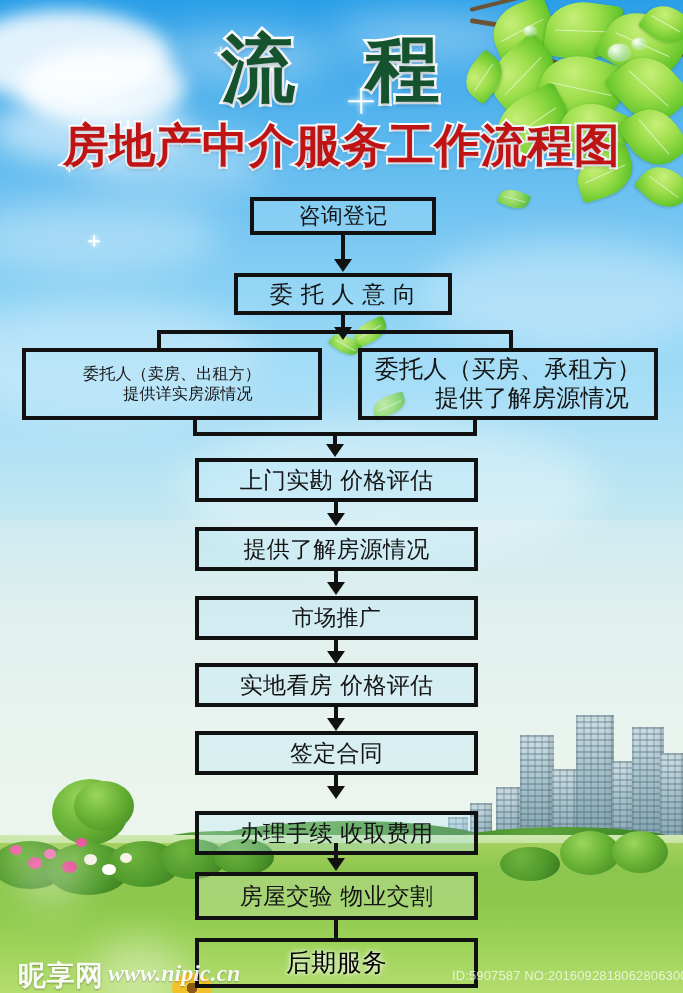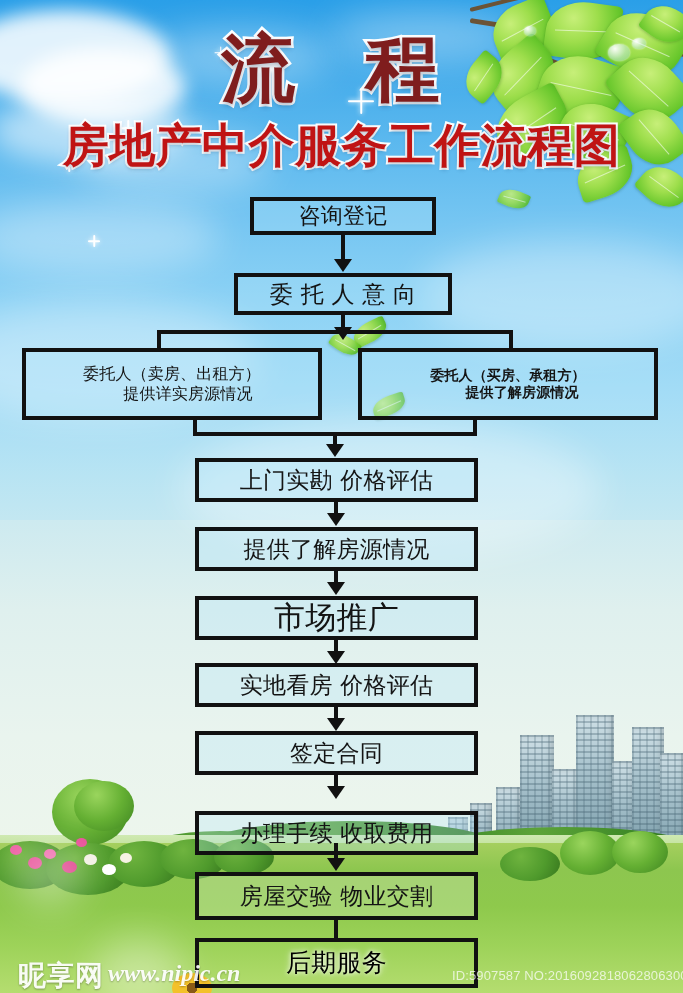--- a/index.html
+++ b/index.html
@@ -114,21 +114,21 @@
   }
   .house-roof{
     position:absolute;background:#b9483a;
   }
 
   
   .title-main{
     position:absolute;left:0;width:683px;text-align:center;
     font-family:"DejaVu Sans","Liberation Sans",sans-serif;
     font-weight:bold;
-    color:#7f1d1d;
+    color:#14532d;
     letter-spacing:.30em;
     -webkit-text-stroke:5px #ffffff;
     paint-order:stroke fill;
     text-shadow:0 3px 5px rgba(0,40,80,.30);
   }
   .title-sub{
     position:absolute;left:0;width:683px;text-align:center;
     font-family:"DejaVu Sans","Liberation Sans",sans-serif;
     font-weight:bold;
     color:#c01414;
@@ -344,21 +344,21 @@
     <div class="arrow" style="left:334px;top:327px;"></div>
     <div class="ln-h" style="left:157px;top:330px;width:356px;"></div>
     <div class="ln-v" style="left:157px;top:330px;height:22px;"></div>
     <div class="ln-v" style="left:509px;top:330px;height:22px;"></div>
 
     <div class="node" style="left:22px;top:348px;width:300px;height:72px;font-size:16px;flex-direction:column;">
       <span class="ln">委托人（卖房、出租方）</span>
       <span class="ln2">提供详实房源情况</span>
     </div>
 
-    <div class="node" style="left:358px;top:348px;width:300px;height:72px;font-size:14px;flex-direction:column;font-weight:bold;">
+    <div class="node" style="left:358px;top:348px;width:300px;height:72px;font-size:24px;flex-direction:column;">
       <span class="ln">委托人（买房、承租方）</span>
       <span class="ln2">提供了解房源情况</span>
     </div>
 
     <div class="ln-v" style="left:193px;top:420px;height:16px;"></div>
     <div class="ln-v" style="left:473px;top:420px;height:16px;"></div>
     <div class="ln-h" style="left:193px;top:432px;width:284px;"></div>
     <div class="ln-v" style="left:333px;top:432px;height:14px;"></div>
     <div class="arrow" style="left:326px;top:444px;"></div>
 
@@ -367,21 +367,21 @@
     </div>
     <div class="ln-v" style="left:334px;top:502px;height:14px;"></div>
     <div class="arrow" style="left:327px;top:513px;"></div>
 
     <div class="node" style="left:195px;top:527px;width:283px;height:44px;font-size:23px;">
       <span class="ln">提供了解房源情况</span>
     </div>
     <div class="ln-v" style="left:334px;top:571px;height:14px;"></div>
     <div class="arrow" style="left:327px;top:582px;"></div>
 
-    <div class="node" style="left:195px;top:596px;width:283px;height:44px;font-size:31px;">
+    <div class="node" style="left:195px;top:596px;width:283px;height:44px;font-size:22px;">
       <span class="ln">市场推广</span>
     </div>
     <div class="ln-v" style="left:334px;top:640px;height:14px;"></div>
     <div class="arrow" style="left:327px;top:651px;"></div>
 
     <div class="node" style="left:195px;top:663px;width:283px;height:44px;font-size:23px;">
       <span class="ln">实地看房  价格评估</span>
     </div>
     <div class="ln-v" style="left:334px;top:707px;height:14px;"></div>
     <div class="arrow" style="left:327px;top:718px;"></div>

